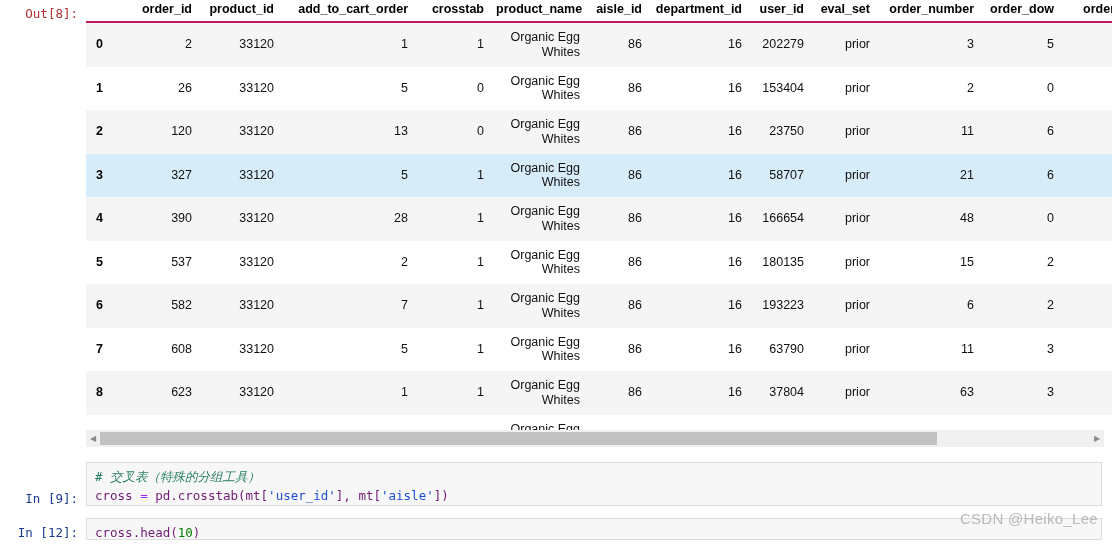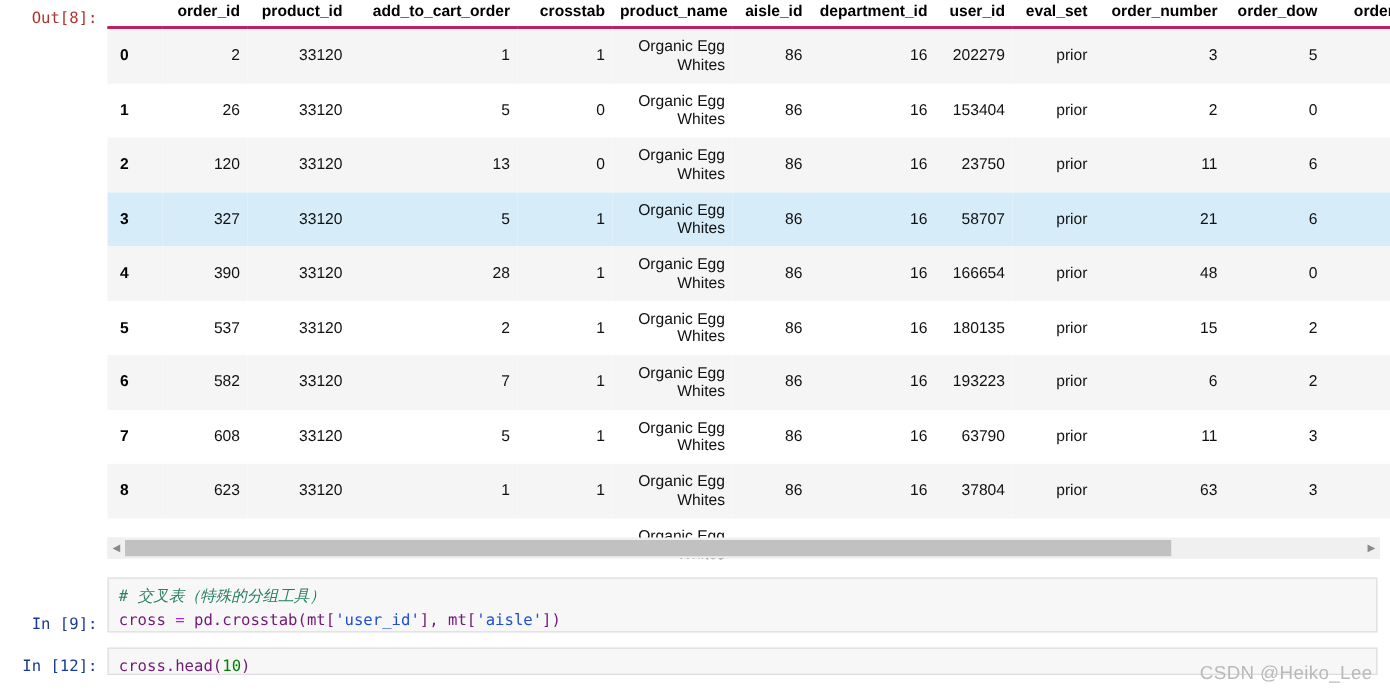--- a/index.html
+++ b/index.html
@@ -185,21 +185,21 @@
   .tok-comment { color: #267f5e; font-style: italic; }
   .tok-op      { color: #aa22ff; }
   .tok-str     { color: #1d4ed8; }
   .tok-num     { color: #008000; }
   .tok-plain   { color: #701a75; }
 
   
   .watermark {
     position: absolute;
     right: 14px;
-    top: 530px;
+    top: 510px;
     font-family: "Liberation Sans", sans-serif;
     font-size: 15px;
     color: #b9b9b9;
     letter-spacing: 0.3px;
     white-space: nowrap;
     pointer-events: none;
   }
 </style>
 </head>
 <body>

